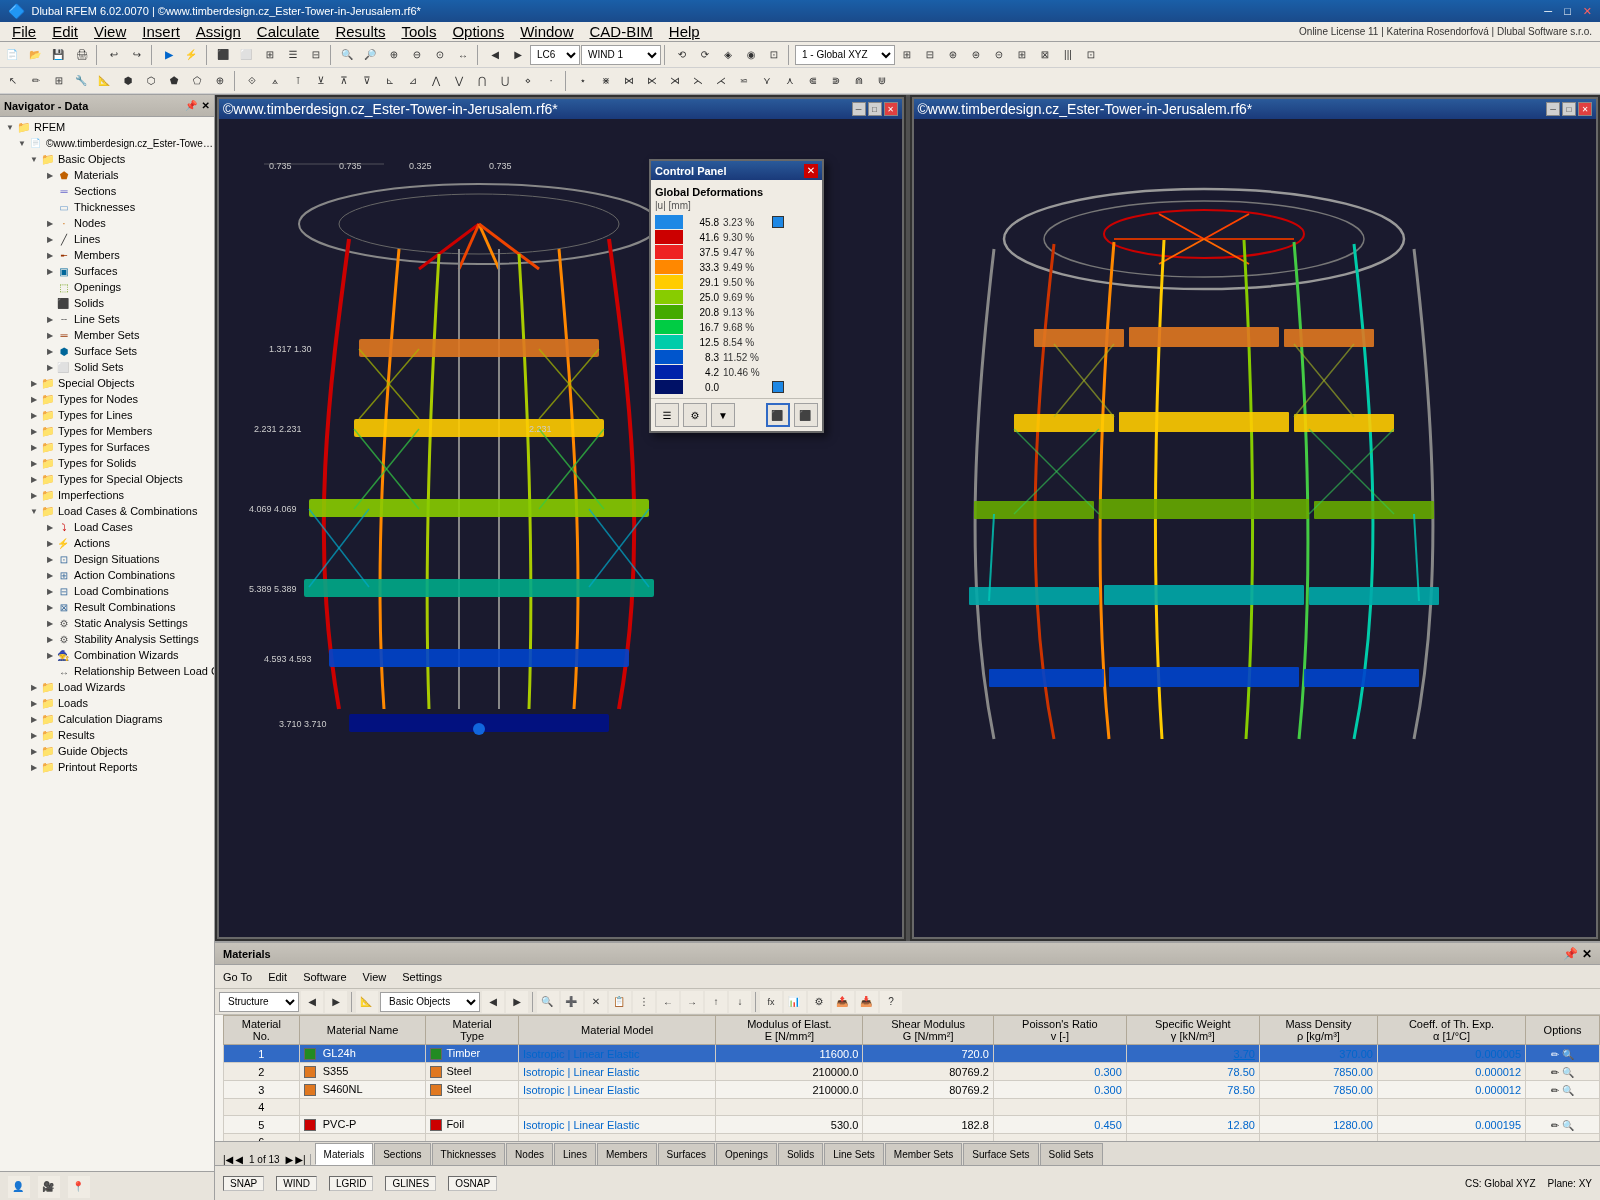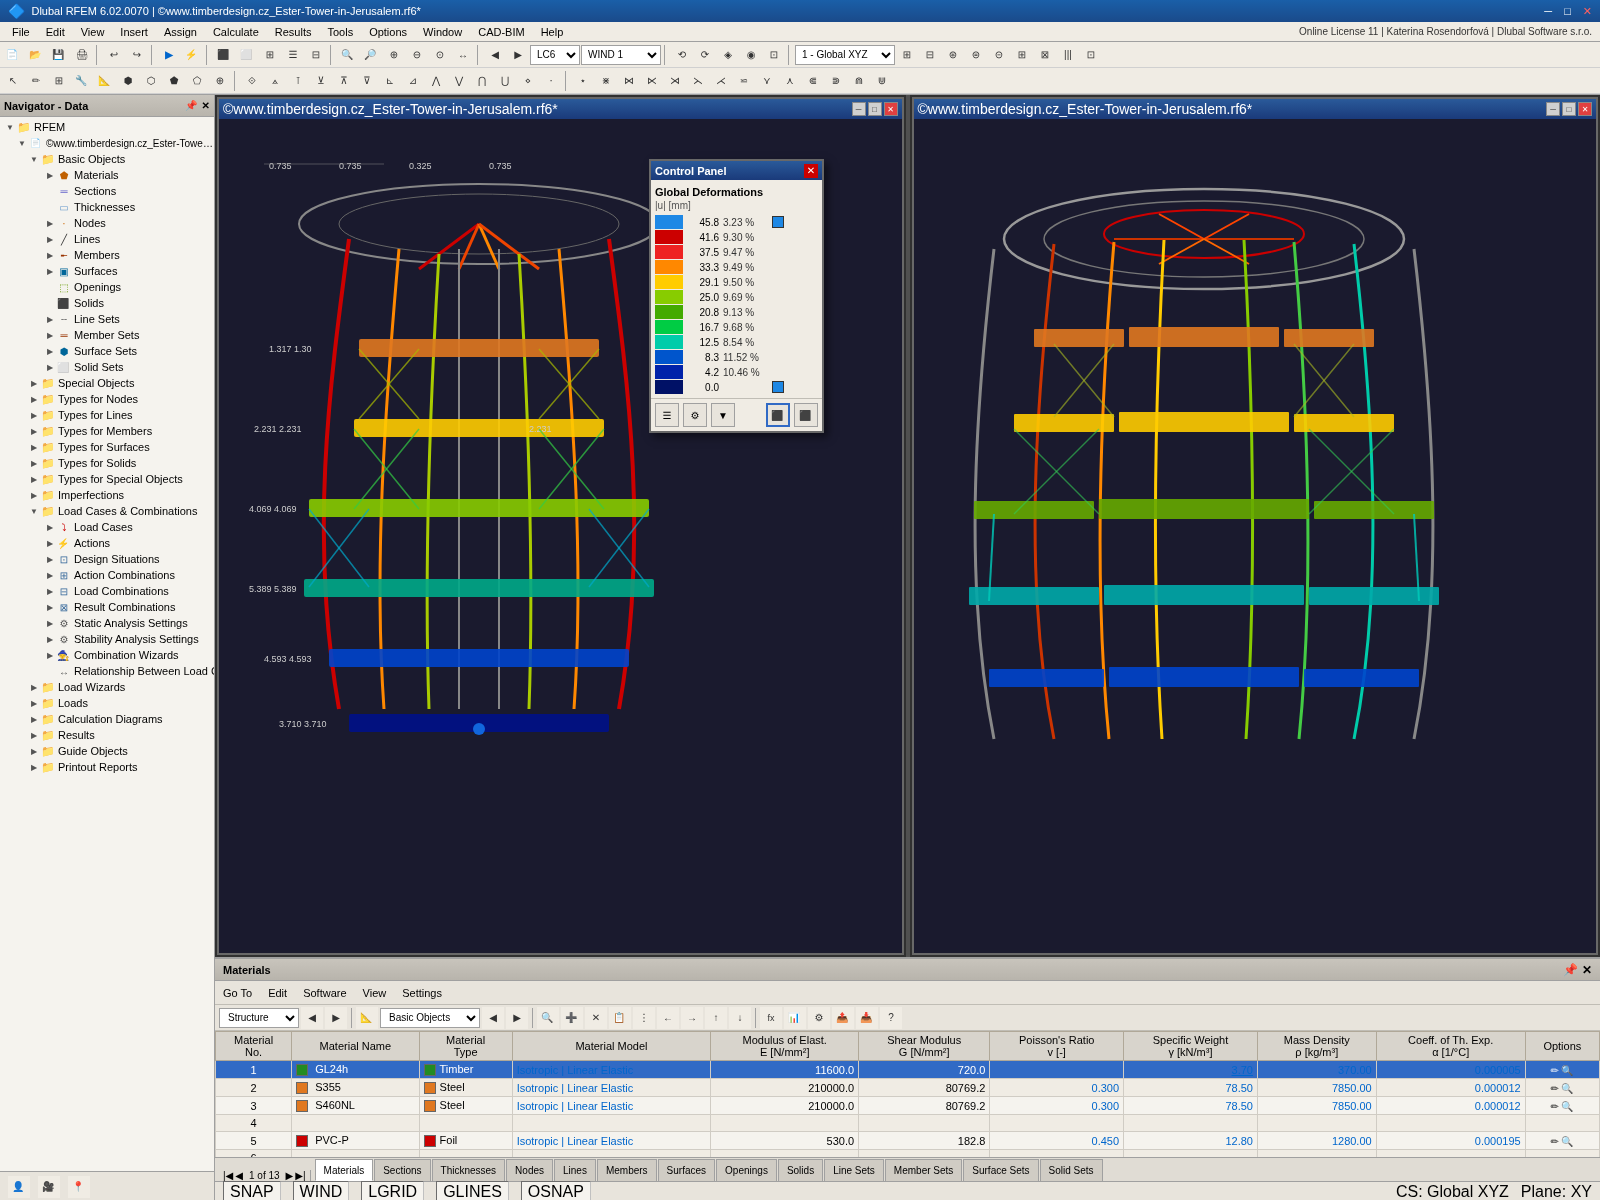--- a/index.html
+++ b/index.html
@@ -6,21 +6,21 @@
     body { width: 1600px; height: 1200px; overflow: hidden; font-family: 'Segoe UI', Arial, sans-serif; font-size: 11px; background: #d4d0c8; }
 
     
     .title-bar { height: 22px; background: linear-gradient(to bottom, #1a5fa8, #1a4a8a); display: flex; align-items: center; justify-content: space-between; padding: 0 8px; color: white; font-size: 11px; }
     .title-bar-left { display: flex; align-items: center; gap: 6px; }
     .title-bar-right { display: flex; gap: 12px; font-size: 14px; }
     .title-btn { cursor: pointer; color: white; font-size: 11px; }
 
     
     .menu-bar { height: 20px; background: #f0ece4; display: flex; align-items: center; padding: 0 4px; border-bottom: 1px solid #a0a0a0; }
-    .menu-item { padding: 2px 8px; font-size: 11px; cursor: pointer; color: #000; }
+    .menu-item { padding: 2px 8px; font-size: 15px; cursor: pointer; color: #000; text-decoration: underline; }
 
     
     .toolbar-area { background: #f0ece4; border-bottom: 1px solid #a0a0a0; }
     .toolbar-row { height: 26px; display: flex; align-items: center; padding: 1px 2px; gap: 1px; border-bottom: 1px solid #d0d0d0; flex-wrap: nowrap; overflow: hidden; }
     .tb-btn { width: 22px; height: 22px; background: #f0ece4; border: 1px solid transparent; display: flex; align-items: center; justify-content: center; cursor: pointer; font-size: 10px; color: #333; }
     .tb-separator { width: 4px; height: 20px; border-left: 1px solid #a0a0a0; margin: 0 2px; }
     .tb-dropdown { height: 20px; border: 1px solid #a0a0a0; background: white; font-size: 10px; padding: 0 2px; min-width: 60px; }
 
     
     .main-layout { display: flex; height: calc(1200px - 22px - 20px - 26px - 26px - 26px); }
@@ -50,34 +50,34 @@
     .view-title-bar { height: 20px; background: linear-gradient(to bottom, #2a5a9a, #1a3a7a); display: flex; align-items: center; justify-content: space-between; padding: 0 4px; }
     .view-title { color: white; font-size: 14px; }
     .view-win-btns { display: flex; gap: 2px; }
     .view-win-btn { width: 14px; height: 14px; border: 1px solid #888; background: #d0d0d0; display: flex; align-items: center; justify-content: center; font-size: 8px; cursor: pointer; color: #333; }
     .view-win-btn.close { background: #e04040; color: white; }
 
     
     .materials-panel { height: 200px; background: #f5f3ee; border-top: 2px solid #a0a0a0; display: flex; flex-direction: column; }
     .panel-title-bar { height: 22px; background: linear-gradient(to bottom, #c8c4bc, #b8b4ac); display: flex; align-items: center; justify-content: space-between; padding: 0 8px; font-size: 11px; font-weight: bold; border-bottom: 1px solid #a0a0a0; }
     .panel-toolbar { height: 26px; background: #e8e4dc; border-bottom: 1px solid #c0bdb5; display: flex; align-items: center; padding: 0 4px; gap: 2px; }
-    .panel-table { flex: 1; overflow: auto; }
+    .panel-table { flex: 1; overflow: auto; margin-left: 8px; }
     .panel-table table { width: 100%; border-collapse: collapse; font-size: 11px; }
     .panel-table th { background: #d8d4cc; border: 1px solid #b0a898; padding: 2px 4px; text-align: center; font-weight: normal; white-space: nowrap; position: sticky; top: 0; z-index: 1; }
     .panel-table td { border: 1px solid #d0ccc4; padding: 2px 4px; white-space: nowrap; }
     .panel-table tr:nth-child(even) { background: #f0ece4; }
     .panel-table tr.selected { background: #316ac5; color: white; }
 
     
     .bottom-tabs { height: 24px; background: #e0dcd4; border-top: 1px solid #a0a0a0; display: flex; align-items: flex-end; padding-left: 4px; overflow-x: auto; }
     .bottom-tab { height: 22px; padding: 0 8px; border: 1px solid #a0a0a0; border-bottom: none; background: #d0ccc4; display: flex; align-items: center; font-size: 10px; cursor: pointer; white-space: nowrap; margin-right: 1px; }
     .bottom-tab.active { background: white; border-bottom: 1px solid white; }
 
     
-    .bottom-status { height: 20px; background: #e8e4dc; border-top: 1px solid #a0a0a0; display: flex; align-items: center; padding: 0 8px; gap: 12px; font-size: 16px; }
+    .bottom-status { height: 36px; background: #e8e4dc; border-top: 1px solid #a0a0a0; display: flex; align-items: center; padding: 0 8px; gap: 12px; font-size: 10px; }
     .bottom-status-item { padding: 1px 6px; border: 1px inset #c0c0c0; background: #f5f3ee; cursor: pointer; }
 
     
     .nav-bottom { height: 30px; background: #e8e4dc; border-top: 1px solid #a0a0a0; display: flex; align-items: center; padding: 0 8px; gap: 8px; }
 
     
     .control-panel { position: absolute; top: 60px; left: 430px; width: 175px; background: #f0ece4; border: 2px solid #686868; box-shadow: 4px 4px 8px rgba(0,0,0,0.5); z-index: 100; }
     .cp-title { height: 19px; background: linear-gradient(to bottom, #2a5a9a, #1a3a7a); display: flex; align-items: center; justify-content: space-between; padding: 0 4px; }
     .cp-title-text { color: white; font-size: 11px; font-weight: bold; }
     .cp-close { color: white; font-size: 11px; cursor: pointer; background: #c00; width: 14px; height: 14px; display: flex; align-items: center; justify-content: center; font-size: 10px; }

